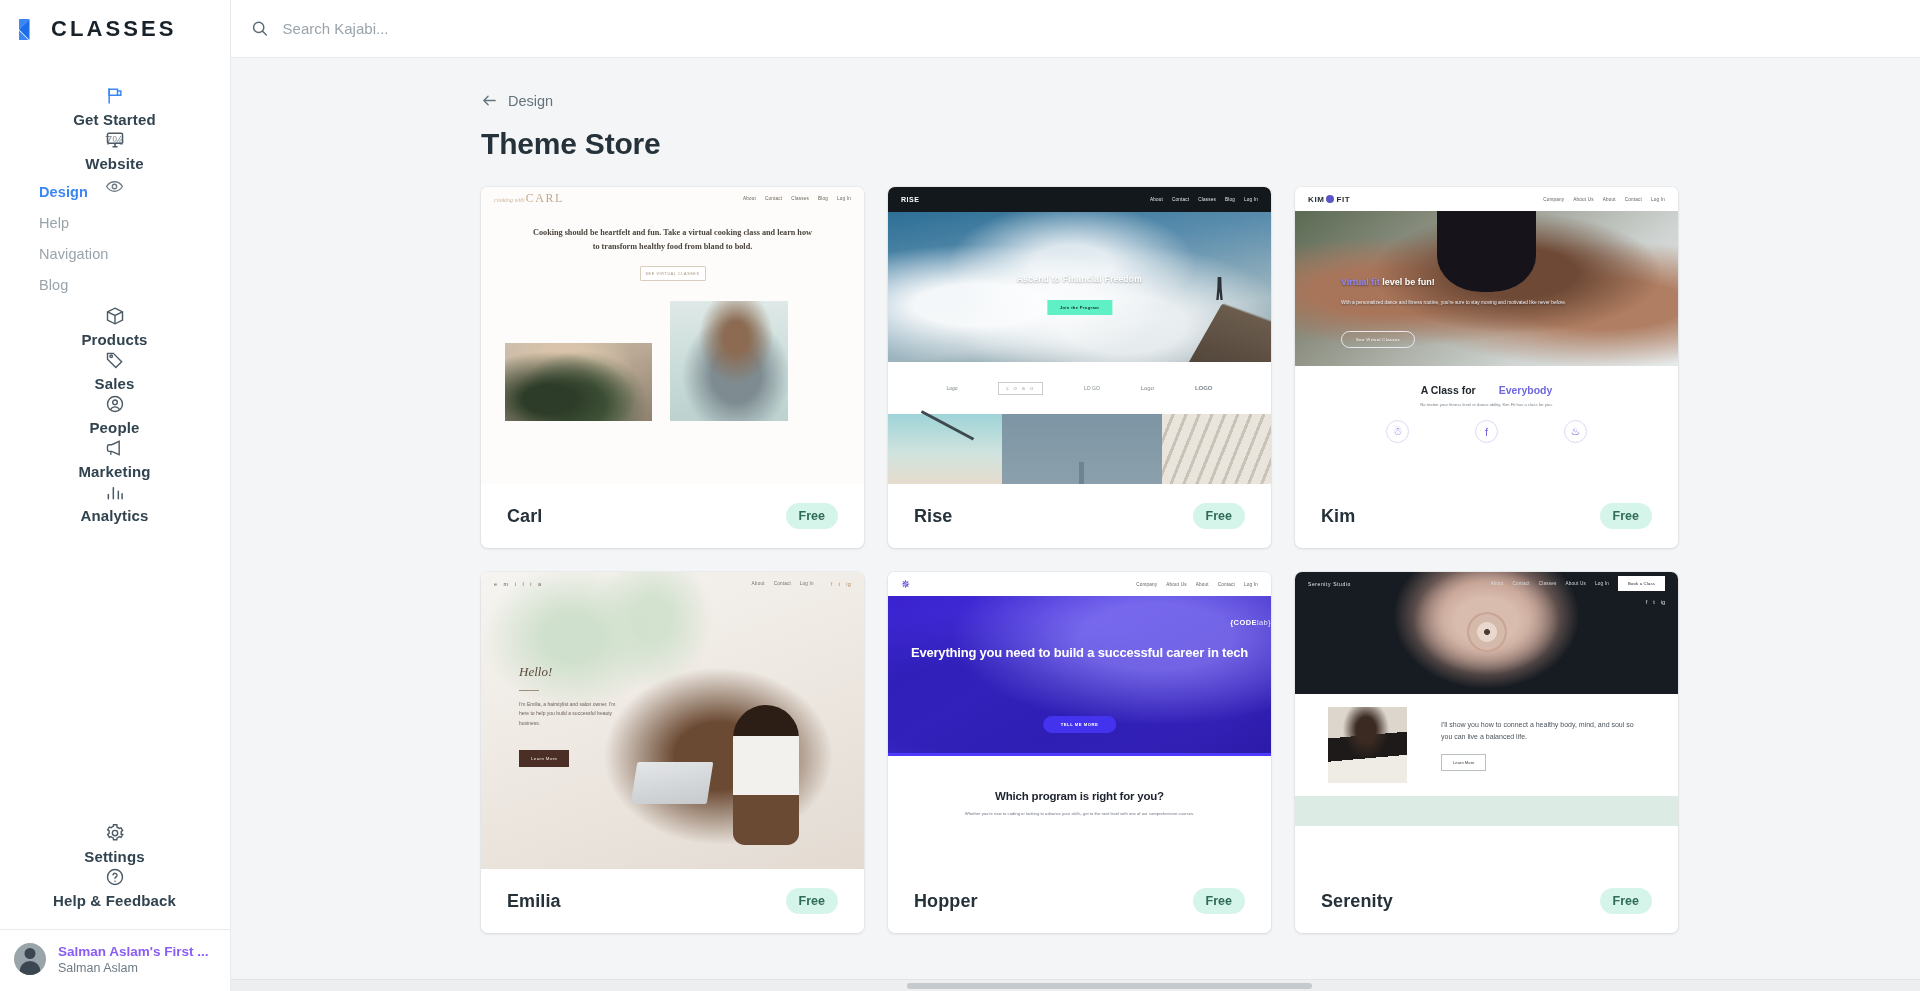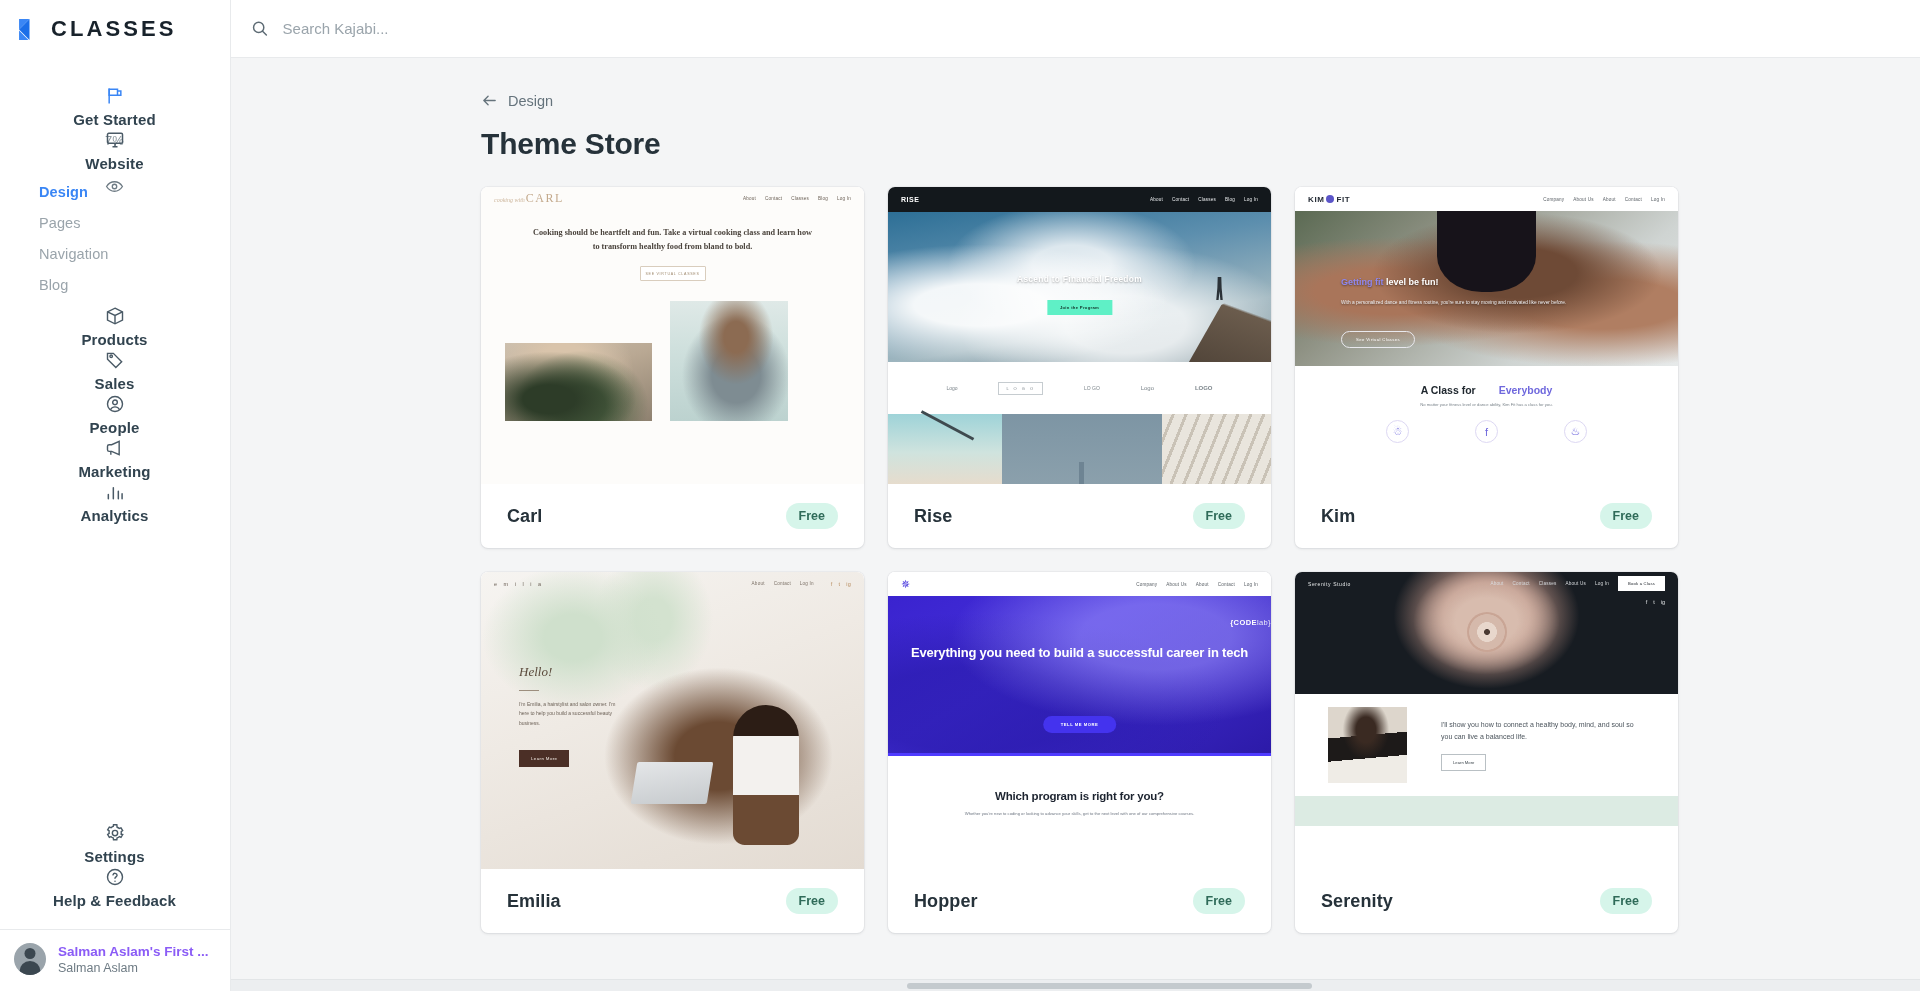--- a/index.html
+++ b/index.html
@@ -403,21 +403,21 @@
         </svg>
         <span class="nav-label">Website</span>
         <svg class="eye-btn" viewBox="0 0 24 24" fill="none" stroke="#6e7b84" stroke-width="1.7">
           <path d="M2 12s3.8-6 10-6 10 6 10 6-3.8 6-10 6S2 12 2 12z"></path>
             <circle cx="12" cy="12" r="2.8"></circle>
         </svg>
       </div>
 
       <div class="subnav">
         <div class="subnav-item active">Design</div>
-        <div class="subnav-item">Pages</div>
+        <div class="subnav-item">Help</div>
         <div class="subnav-item">Navigation</div>
         <div class="subnav-item">Blog</div>
       </div>
 
       <div class="nav-item">
         <svg class="ico" viewBox="0 0 24 24" fill="none" stroke="#4a5a66" stroke-width="1.7">
           <path d="M12 2.6 21 7v10l-9 4.4L3 17V7z"></path>
             <path d="M3 7l9 4.4L21 7M12 11.4V21"></path>
         </svg>
         <span class="nav-label">Products</span>
@@ -594,21 +594,21 @@
                     <span>Company</span>
                     <span>About Us</span>
                     <span>About</span>
                     <span>Contact</span>
                     <span>Log In</span>
                   </span>
                 </div>
                 <div class="kim-hero">
                   <div class="kim-hair"></div>
                   <div class="kim-h1">
-                    <span class="hl">Getting fit</span><span> level be fun!</span>
+                    <span class="hl">Virtual fit</span><span> level be fun!</span>
                   </div>
                   <div class="kim-sub">With a personalized dance and fitness routine, you're sure to stay moving and motivated like never before.</div>
                   <div class="kim-btn">See Virtual Classes</div>
                 </div>
                 <div class="kim-low">
                   <div class="kim-h2">
                     <span>A Class for </span><span class="hl">Everybody</span>
                   </div>
                   <div class="kim-p">No matter your fitness level or dance ability, Kim Fit has a class for you.</div>
                   <div class="kim-icons">

